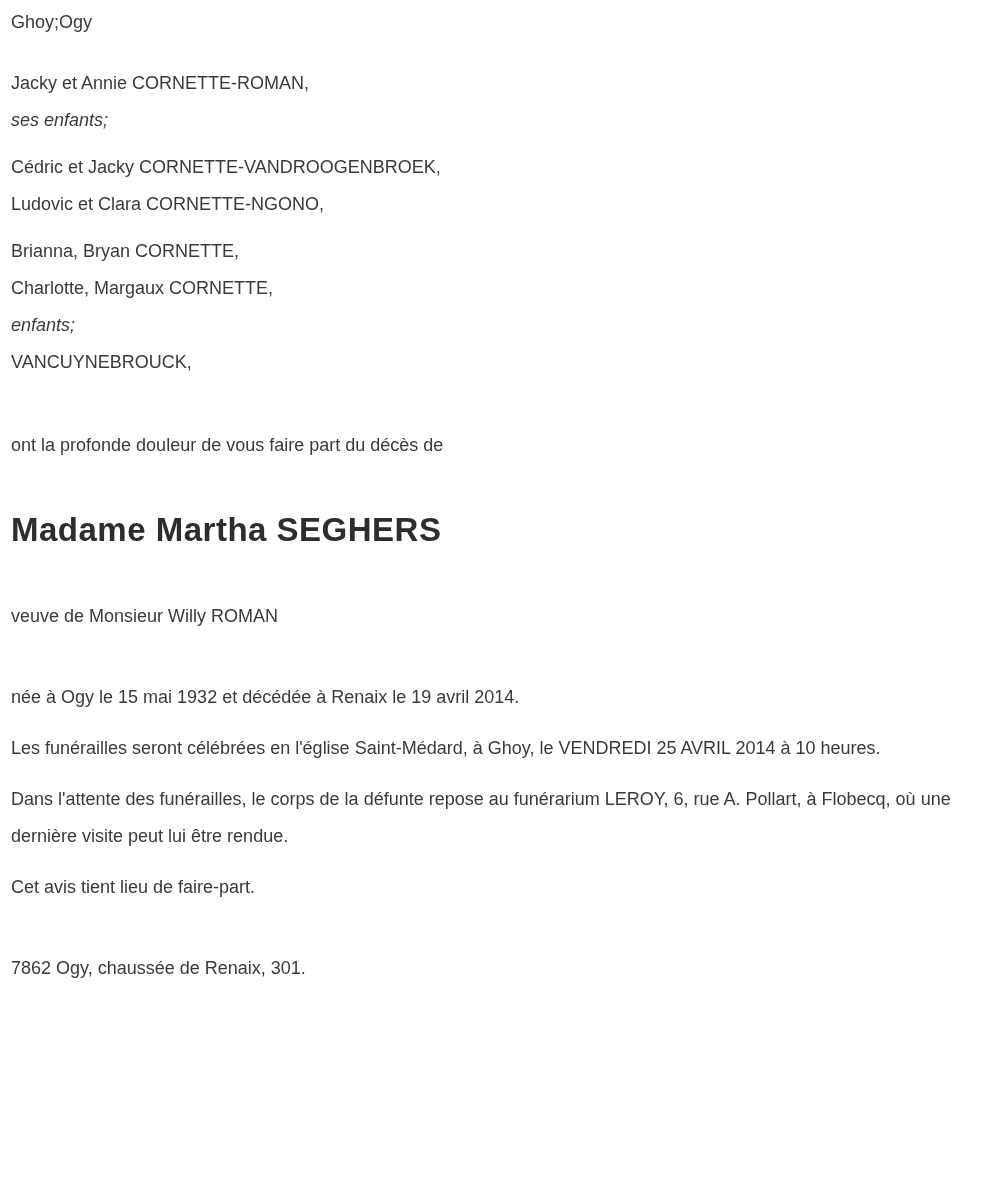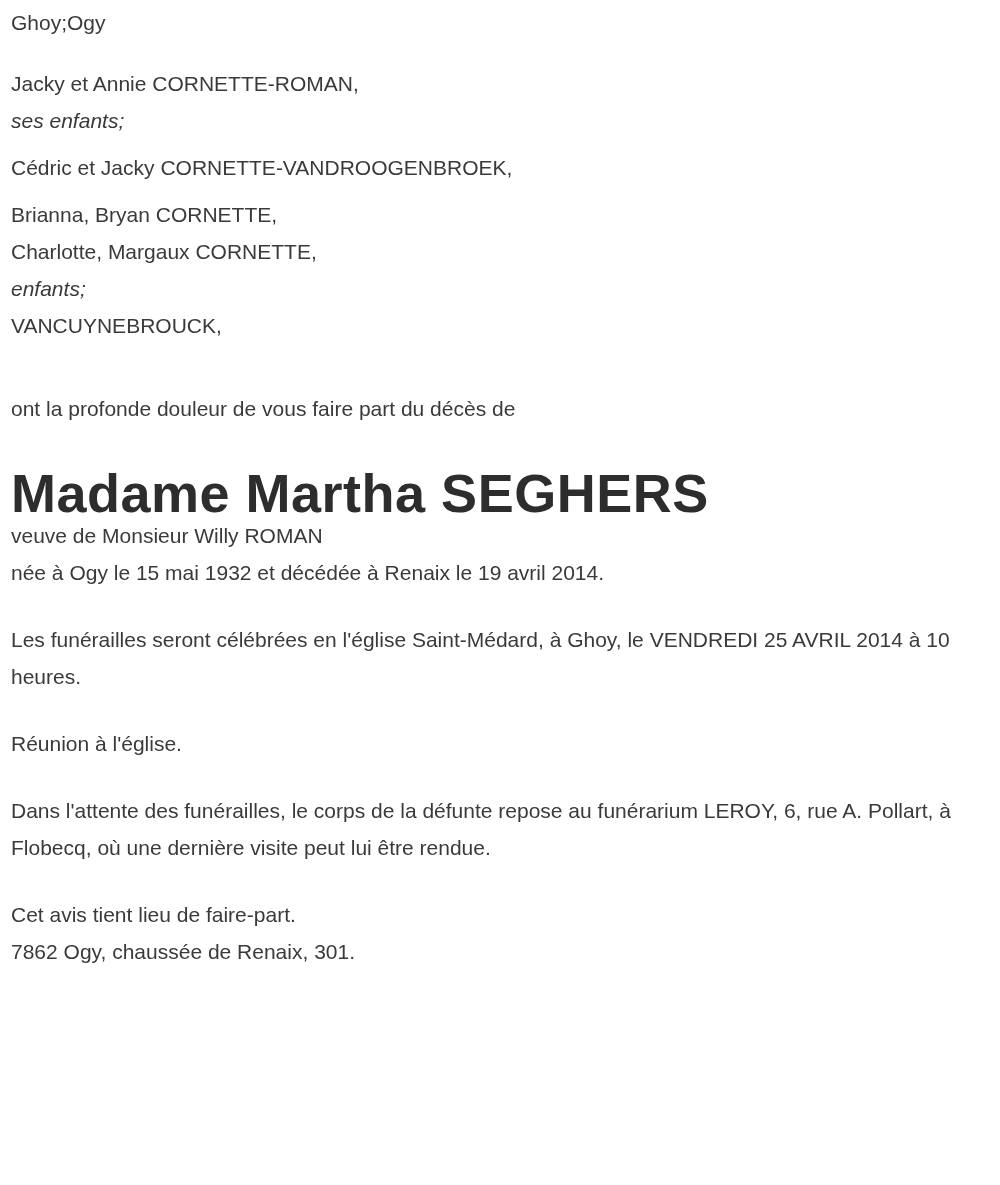--- a/index.html
+++ b/index.html
@@ -13,73 +13,73 @@
     height: 1185px;
     box-sizing: border-box;
     background: #ffffff;
     color: #3a3a3a;
     font-family: "Liberation Sans", "DejaVu Sans", sans-serif;
     padding: 4px 12px 0 11px;
     overflow: hidden;
   }
   .line {
     margin: 0;
-    font-size: 21px;
+    font-size: 18px;
     line-height: 37px;
     max-width: 950px;
   }
   .label {
     font-style: italic;
     text-align: left;
     max-width: none;
   }
   .gap-sm   { margin-top: 10px; }
-  .gap-md   { margin-top: 30px; }
+  .gap-md   { margin-top: 14px; }
   .gap-lg   { margin-top: 46px; }
-  .gap-xl   { }
+  .gap-xl   { margin-top: 44px; }
   .gap-top  { margin-top: 24px; }
   .heading {
     margin: 0;
     margin-top: 42px;
-    font-size: 54px;
+    font-size: 33px;
     line-height: 48px;
     font-weight: bold;
     color: #2d2d2d;
     letter-spacing: 0.5px;
   }
 </style>
 </head>
 <body>
 
 <div class="page">
 
   <p class="line">Ghoy;Ogy</p>
 
   <p class="line gap-top">Jacky et Annie CORNETTE-ROMAN,</p>
   <p class="line label">ses enfants;</p>
 
   <p class="line gap-sm">Cédric et Jacky CORNETTE-VANDROOGENBROEK,</p>
+  <p class="line">Ludovic et Clara CORNETTE-NGONO,</p>
 
   <p class="line gap-sm">Brianna, Bryan CORNETTE,</p>
   <p class="line">Charlotte, Margaux CORNETTE,</p>
   <p class="line label">enfants;</p>
 
   <p class="line">VANCUYNEBROUCK,</p>
 
   <p class="line gap-lg">ont la profonde douleur de vous faire part du décès de</p>
 
   <h1 class="heading">Madame Martha SEGHERS</h1>
 
   <p class="line gap-xl">veuve de Monsieur Willy ROMAN</p>
 
   <p class="line gap-xl">née à Ogy le 15 mai 1932 et décédée à Renaix le 19 avril 2014.</p>
 
   <p class="line gap-md">Les funérailles seront célébrées en l'église Saint-Médard, à Ghoy, le VENDREDI 25 AVRIL 2014 à 10 heures.</p>
 
-  <p class="line gap-md">Réunion à l'église.</p>
 
   <p class="line gap-md">Dans l'attente des funérailles, le corps de la défunte repose au funérarium LEROY, 6, rue A. Pollart, à Flobecq, où une dernière visite peut lui être rendue.</p>
 
   <p class="line gap-md">Cet avis tient lieu de faire-part.</p>
 
   <p class="line gap-xl">7862 Ogy, chaussée de Renaix, 301.</p>
 
 </div>
 
 </body></html>

